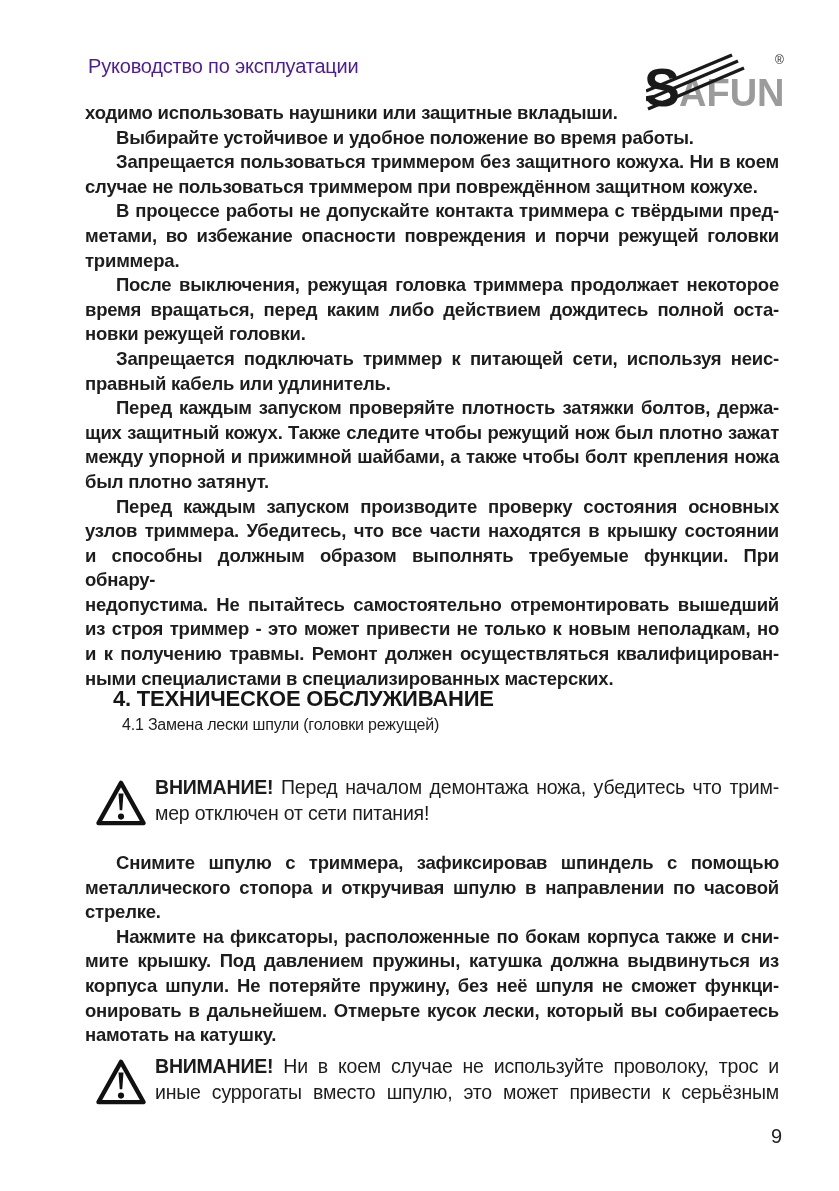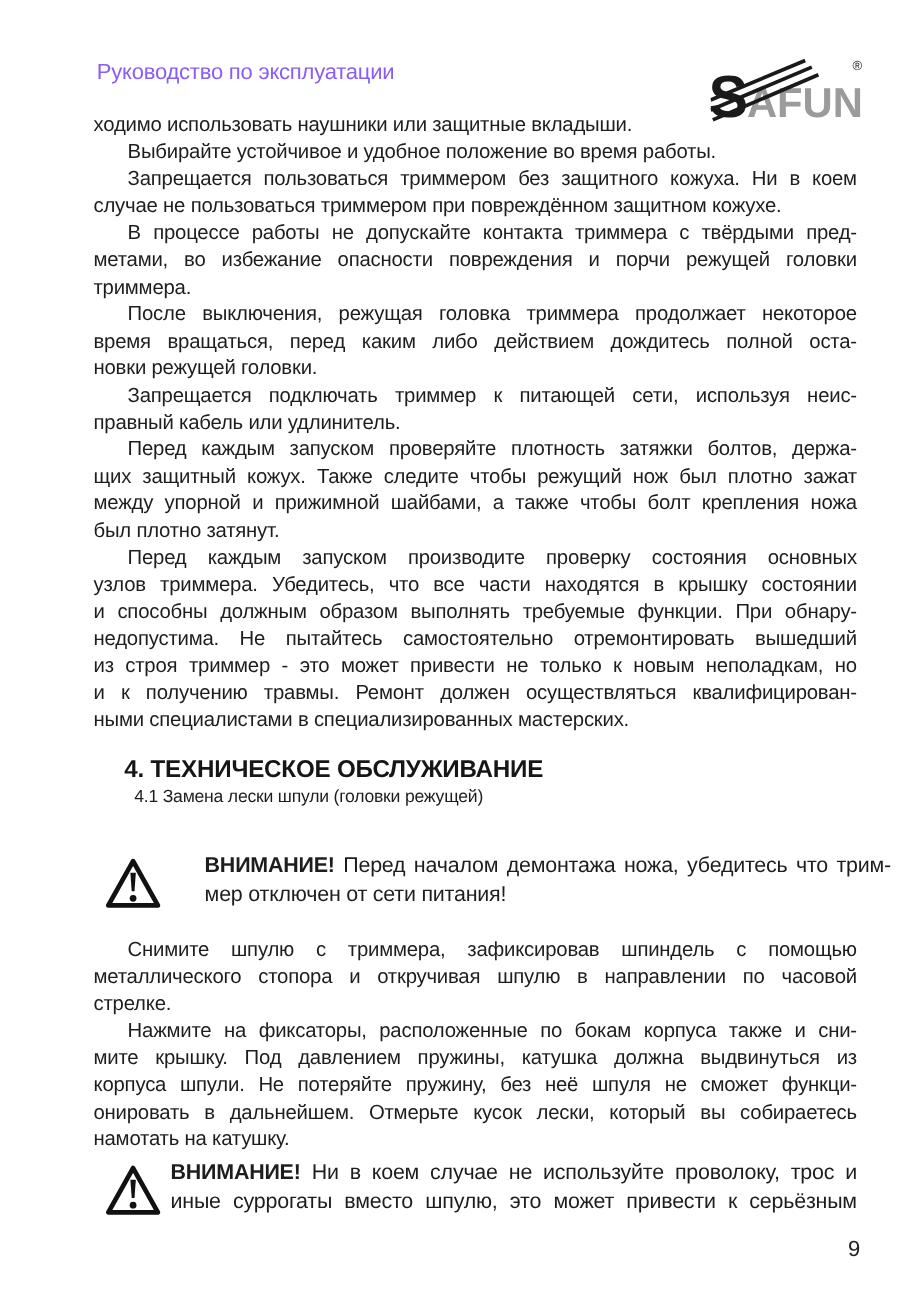--- a/index.html
+++ b/index.html
@@ -8,44 +8,44 @@
     width:839px; height:1191px;
     margin:0 auto;
     background:#ffffff;
     overflow:hidden;
     font-family:"Liberation Sans","DejaVu Sans",sans-serif;
     color:#1d1d1d;
   }
   
   .header-title {
     position:absolute; left:88px; top:55px;
-    font-size:20px; letter-spacing:-0.2px; color:#8b5cf6;
+    font-size:20px; letter-spacing:-0.2px; color:#4c1d95;
   }
   .logo { position:absolute; left:646px; top:50px; width:142px; height:64px; }
 
   
   .textblock {
     position:absolute; left:85px; width:694px;
     font-size:18.5px; line-height:24.6px; letter-spacing:-0.2px;
   }
   #paras-top { top:101px; }
   #paras-mid { top:851px; }
   .para { margin:0; }
-  .line { text-align:justify; text-align-last:justify; white-space:normal; }
+  .line { text-align:justify; text-align-last:justify; white-space:normal;font-weight:bold; }
   .line.last { text-align-last:left; }
   .para.indent .line:first-child { text-indent:31px; }
 
   
   .section-block { position:absolute; left:109px; top:686px; }
   .section-heading { font-size:22px; font-weight:bold; letter-spacing:-0.2px; margin:0; padding-left:4px; color:#161616; }
   .section-subheading { font-size:16px; margin:4px 0 0 13px; letter-spacing:-0.2px; }
 
   
   .warning { position:absolute; left:96px; display:flex; align-items:flex-start; }
-  #warning-1 { top:775px;gap:31px; }
+  #warning-1 { top:775px; }
   #warning-2 { top:1054px; }
   .warning .tri { flex:0 0 auto; margin-top:5px; }
   .warning-text {
     margin-left:9px; width:624px;
     font-size:19.5px; line-height:25.5px; letter-spacing:-0.2px;
   }
   .wline { text-align:justify; }
   .wline.stretch { text-align-last:justify; }
   .warning-label { font-weight:bold; letter-spacing:-0.2px; }
 

